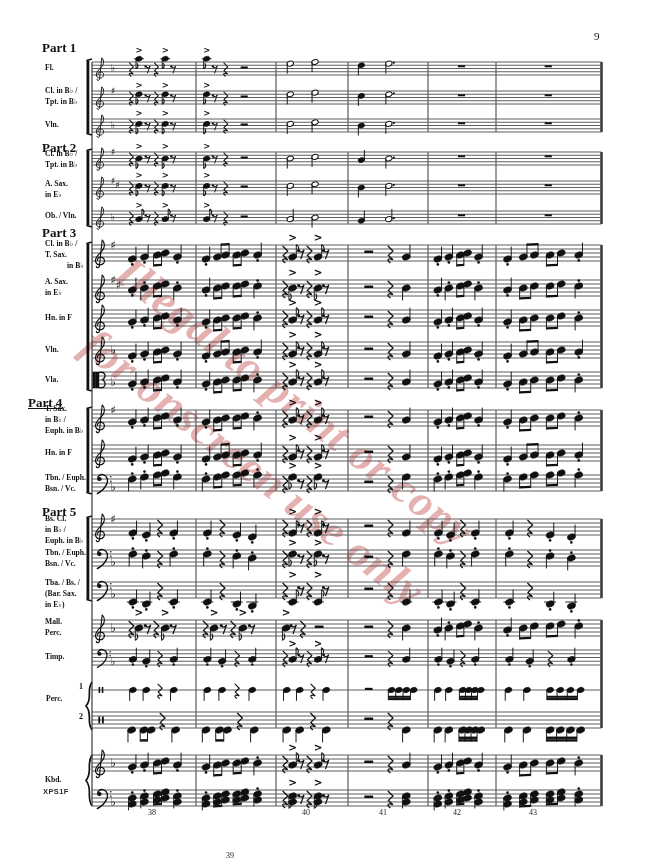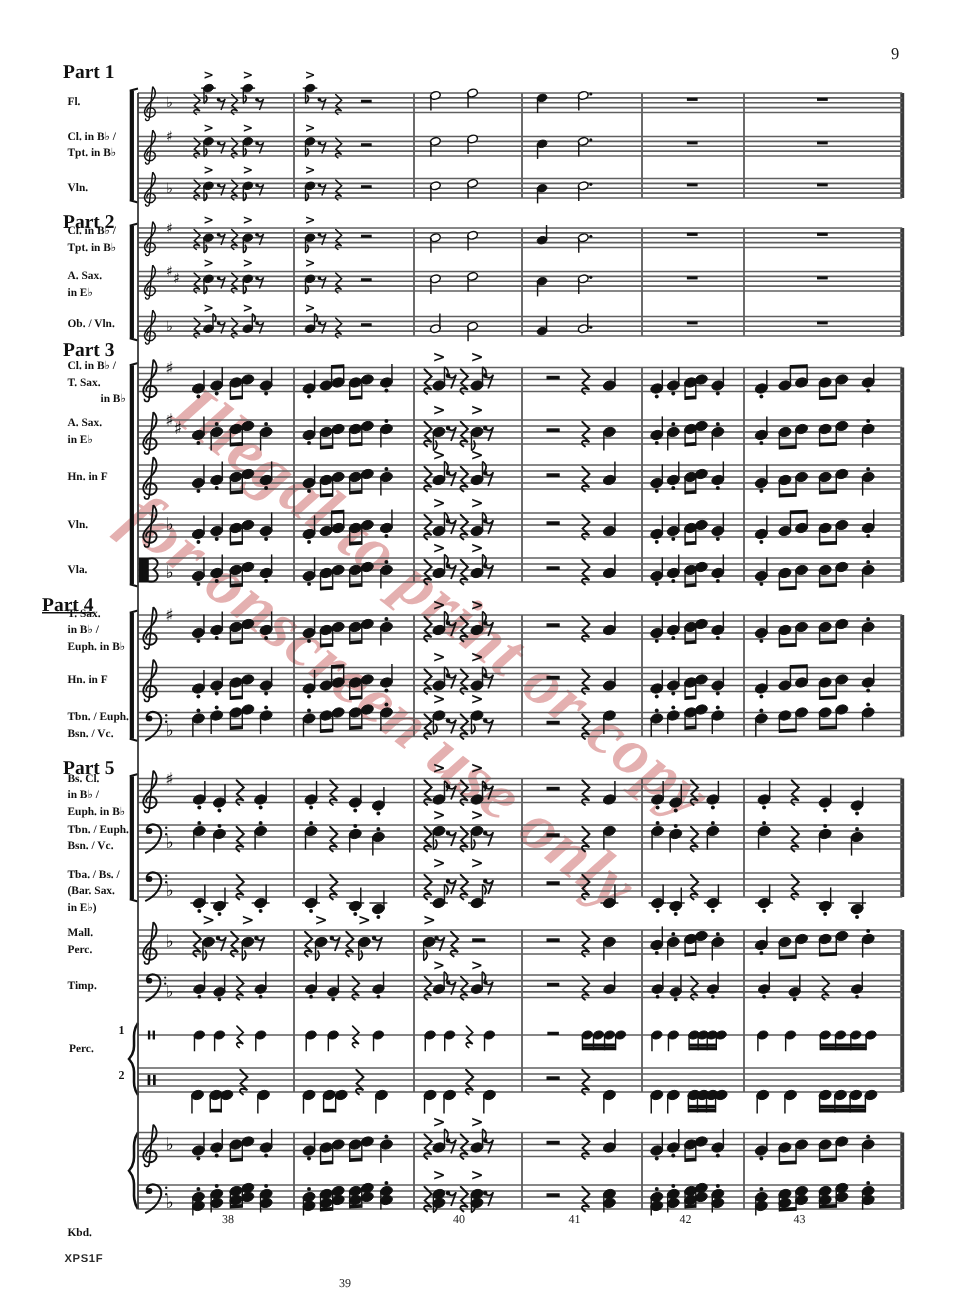--- a/index.html
+++ b/index.html
@@ -1,19 +1,19 @@
 <!DOCTYPE html>
 <html><head>
 <meta charset="utf-8">
 <style>
   html,body{margin:0;padding:0;background:#ffffff;}
   .page{position:relative;width:648px;height:864px;background:#ffffff;overflow:hidden;
         font-family:"Liberation Serif","DejaVu Serif",serif;}
   .pgnum{position:absolute;left:594px;top:30px;font-size:11px;color:#1a1a1a;}
-  .plate{position:absolute;left:43px;top:834px;font-size:7.5px;font-weight:bold;
+  .plate{position:absolute;left:43px;top:787px;font-size:7.5px;font-weight:bold;
          font-family:"Liberation Sans","DejaVu Sans",sans-serif;color:#2b2b2b;letter-spacing:.4px;}
   .wm{position:absolute;transform-origin:0 0;transform:rotate(38deg);
       font-style:italic;font-weight:bold;font-size:45px;letter-spacing:1px;
       color:#dd9a9a;opacity:.78;white-space:nowrap;z-index:0;}
   .wm1{left:138px;top:246px;}
   .wm2{left:104px;top:318px;}
   #score-svg{position:absolute;left:0;top:0;z-index:1;}
   #labels{position:absolute;left:0;top:0;width:648px;height:864px;z-index:2;pointer-events:none;}
   .part-header{position:absolute;font-size:13px;font-weight:bold;color:#111;white-space:nowrap;}
   .inst-label{position:absolute;font-size:7.6px;font-weight:bold;color:#111;line-height:10.8px;white-space:nowrap;}
@@ -1815,21 +1815,21 @@
       <div class="inst-label" style="left: 45px; top: 558.8px;">Bsn. / Vc.</div>
       <div class="inst-label" style="left: 45px; top: 578px;">Tba. / Bs. /</div>
       <div class="inst-label" style="left: 45px; top: 588.8px;">(Bar. Sax.</div>
       <div class="inst-label" style="left: 45px; top: 599.6px;">in E♭)</div>
       <div class="inst-label" style="left: 46px; top: 694px;">Perc.</div>
       <div class="inst-label" style="left: 45px; top: 617px;">Mall.</div>
       <div class="inst-label" style="left: 45px; top: 627.8px;">Perc.</div>
       <div class="inst-label" style="left: 45px; top: 652px;">Timp.</div>
       <div class="perc-num" style="left: 79px; top: 682px;">1</div>
       <div class="perc-num" style="left: 79px; top: 712px;">2</div>
-      <div class="inst-label" style="left: 45px; top: 817px;">Kbd.</div>
+      <div class="inst-label" style="left: 45px; top: 775px;">Kbd.</div>
       <div class="m-num" style="left: 152px; top: 808px; text-align: right;">38</div>
       <div class="m-num" style="left: 230px; top: 851px;">39</div>
       <div class="m-num" style="left: 306px; top: 808px;">40</div>
       <div class="m-num" style="left: 383px; top: 808px;">41</div>
       <div class="m-num" style="left: 457px; top: 808px;">42</div>
       <div class="m-num" style="left: 533px; top: 808px;">43</div>
     </div>
   <div class="pgnum">9</div>
   <div class="plate">XPS1F</div>
 </div>

